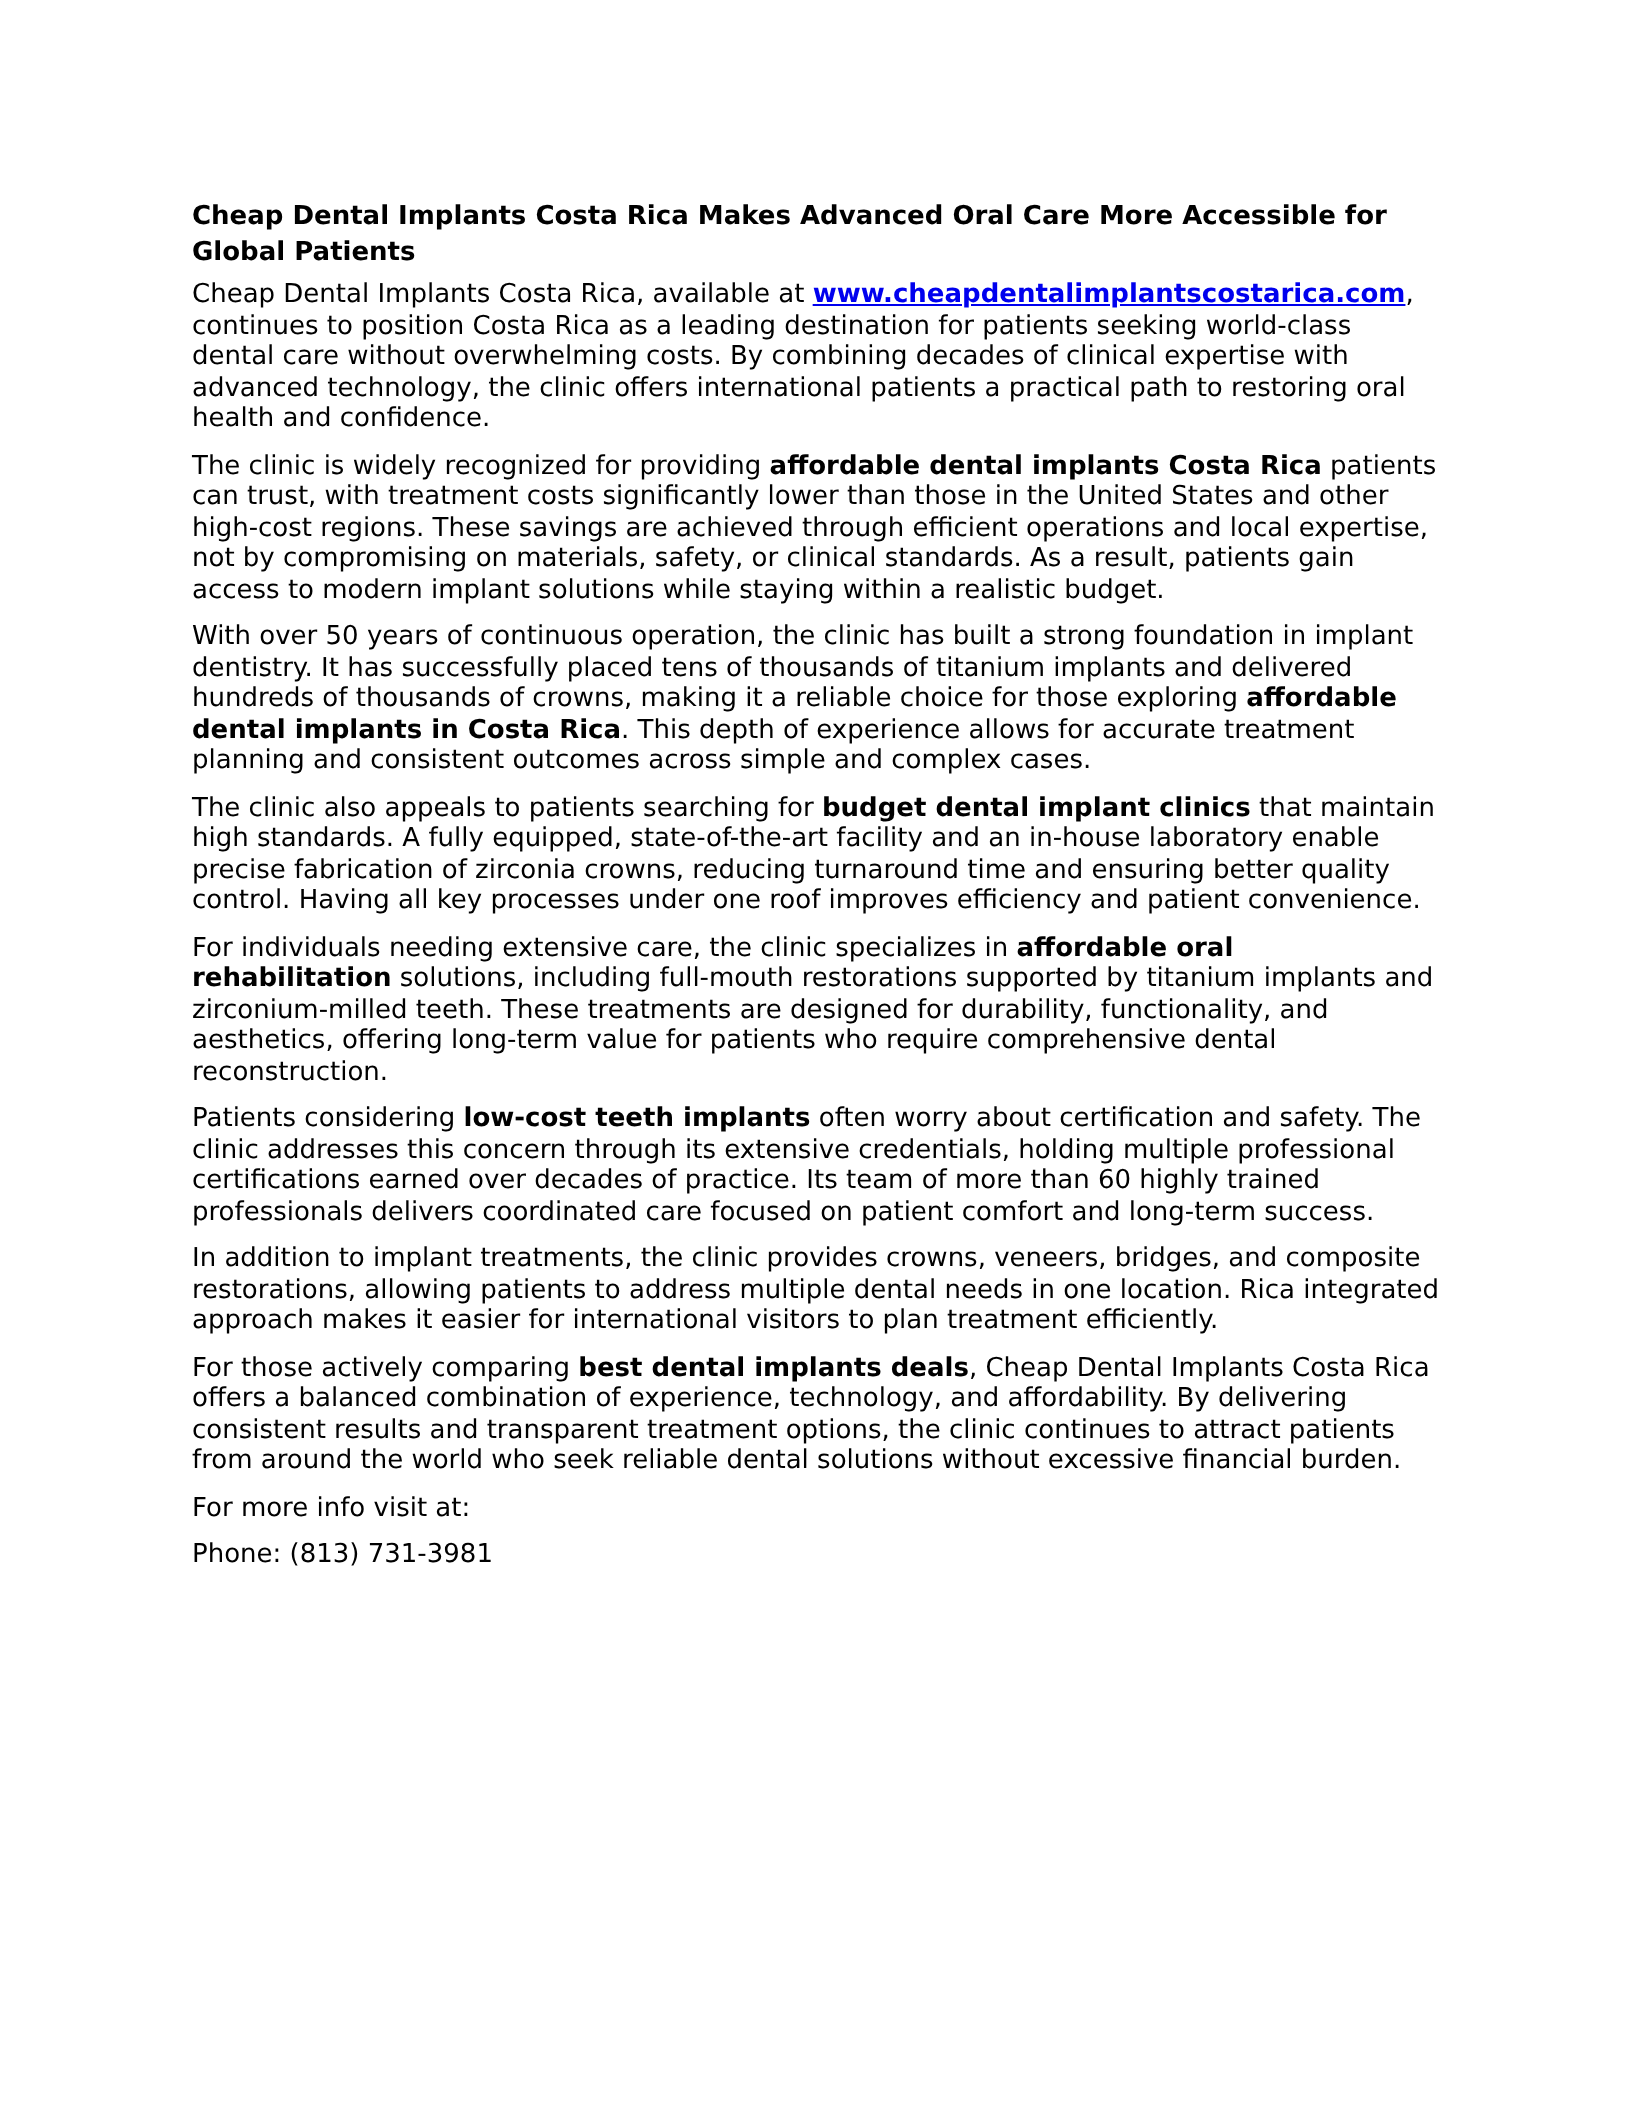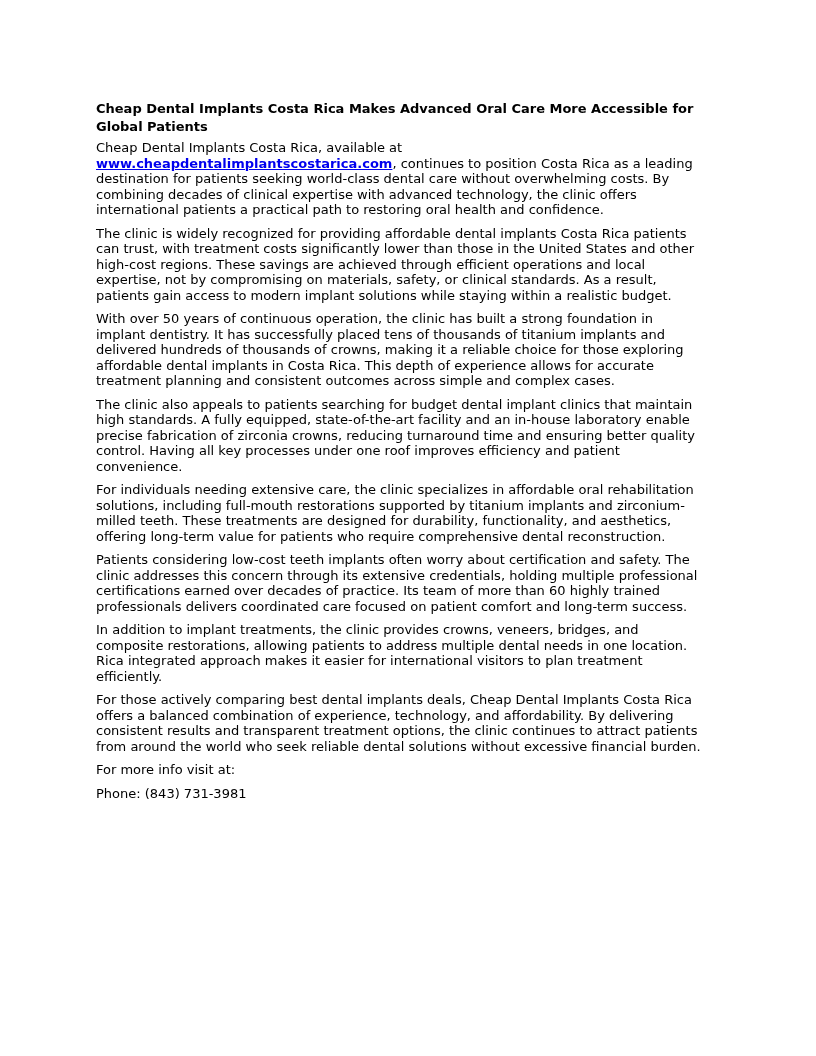--- a/index.html
+++ b/index.html
@@ -20,24 +20,24 @@
     color: #000000;
     overflow: hidden;
   }
   .doc-title {
     font-size: 13px;
     font-weight: bold;
     line-height: 17.5px;
     margin: 0 0 5px 0;
   }
   p.para {
-    margin: 0 16px 8px 0;
+    margin: 0 0 8px 0;
   }
   strong.kw {
-    font-weight: normal;
+    font-weight: bold;
   }
   a.doc-link {
     color: var(--link-color, #0000EE);
     font-weight: bold;
     text-decoration: underline;
   }
 </style>
 </head>
 <body>
 
@@ -46,15 +46,15 @@
   <div id="doc-body">
       <p class="para"><span>Cheap Dental Implants Costa Rica, available at </span><a class="doc-link" href="#">www.cheapdentalimplantscostarica.com</a><span>, continues to position Costa Rica as a leading destination for patients seeking world-class dental care without overwhelming costs. By combining decades of clinical expertise with advanced technology, the clinic offers international patients a practical path to restoring oral health and confidence.</span></p>
       <p class="para"><span>The clinic is widely recognized for providing </span><strong class="kw">affordable dental implants Costa Rica</strong><span> patients can trust, with treatment costs significantly lower than those in the United States and other high-cost regions. These savings are achieved through efficient operations and local expertise, not by compromising on materials, safety, or clinical standards. As a result, patients gain access to modern implant solutions while staying within a realistic budget.</span></p>
       <p class="para"><span>With over 50 years of continuous operation, the clinic has built a strong foundation in implant dentistry. It has successfully placed tens of thousands of titanium implants and delivered hundreds of thousands of crowns, making it a reliable choice for those exploring </span><strong class="kw">affordable dental implants in Costa Rica</strong><span>. This depth of experience allows for accurate treatment planning and consistent outcomes across simple and complex cases.</span></p>
       <p class="para"><span>The clinic also appeals to patients searching for </span><strong class="kw">budget dental implant clinics</strong><span> that maintain high standards. A fully equipped, state-of-the-art facility and an in-house laboratory enable precise fabrication of zirconia crowns, reducing turnaround time and ensuring better quality control. Having all key processes under one roof improves efficiency and patient convenience.</span></p>
       <p class="para"><span>For individuals needing extensive care, the clinic specializes in </span><strong class="kw">affordable oral rehabilitation</strong><span> solutions, including full-mouth restorations supported by titanium implants and zirconium-milled teeth. These treatments are designed for durability, functionality, and aesthetics, offering long-term value for patients who require comprehensive dental reconstruction.</span></p>
       <p class="para"><span>Patients considering </span><strong class="kw">low-cost teeth implants</strong><span> often worry about certification and safety. The clinic addresses this concern through its extensive credentials, holding multiple professional certifications earned over decades of practice. Its team of more than 60 highly trained professionals delivers coordinated care focused on patient comfort and long-term success.</span></p>
       <p class="para"><span>In addition to implant treatments, the clinic provides crowns, veneers, bridges, and composite restorations, allowing patients to address multiple dental needs in one location. Rica integrated approach makes it easier for international visitors to plan treatment efficiently.</span></p>
       <p class="para"><span>For those actively comparing </span><strong class="kw">best dental implants deals</strong><span>, Cheap Dental Implants Costa Rica offers a balanced combination of experience, technology, and affordability. By delivering consistent results and transparent treatment options, the clinic continues to attract patients from around the world who seek reliable dental solutions without excessive financial burden.</span></p>
       <p class="para"><span>For more info visit at:</span></p>
-      <p class="para"><span>Phone: (843) 731-3981</span></p>
+      <p class="para"><span>Phone: (813) 731-3981</span></p>
     </div>
 </div>
 
 </body></html>

